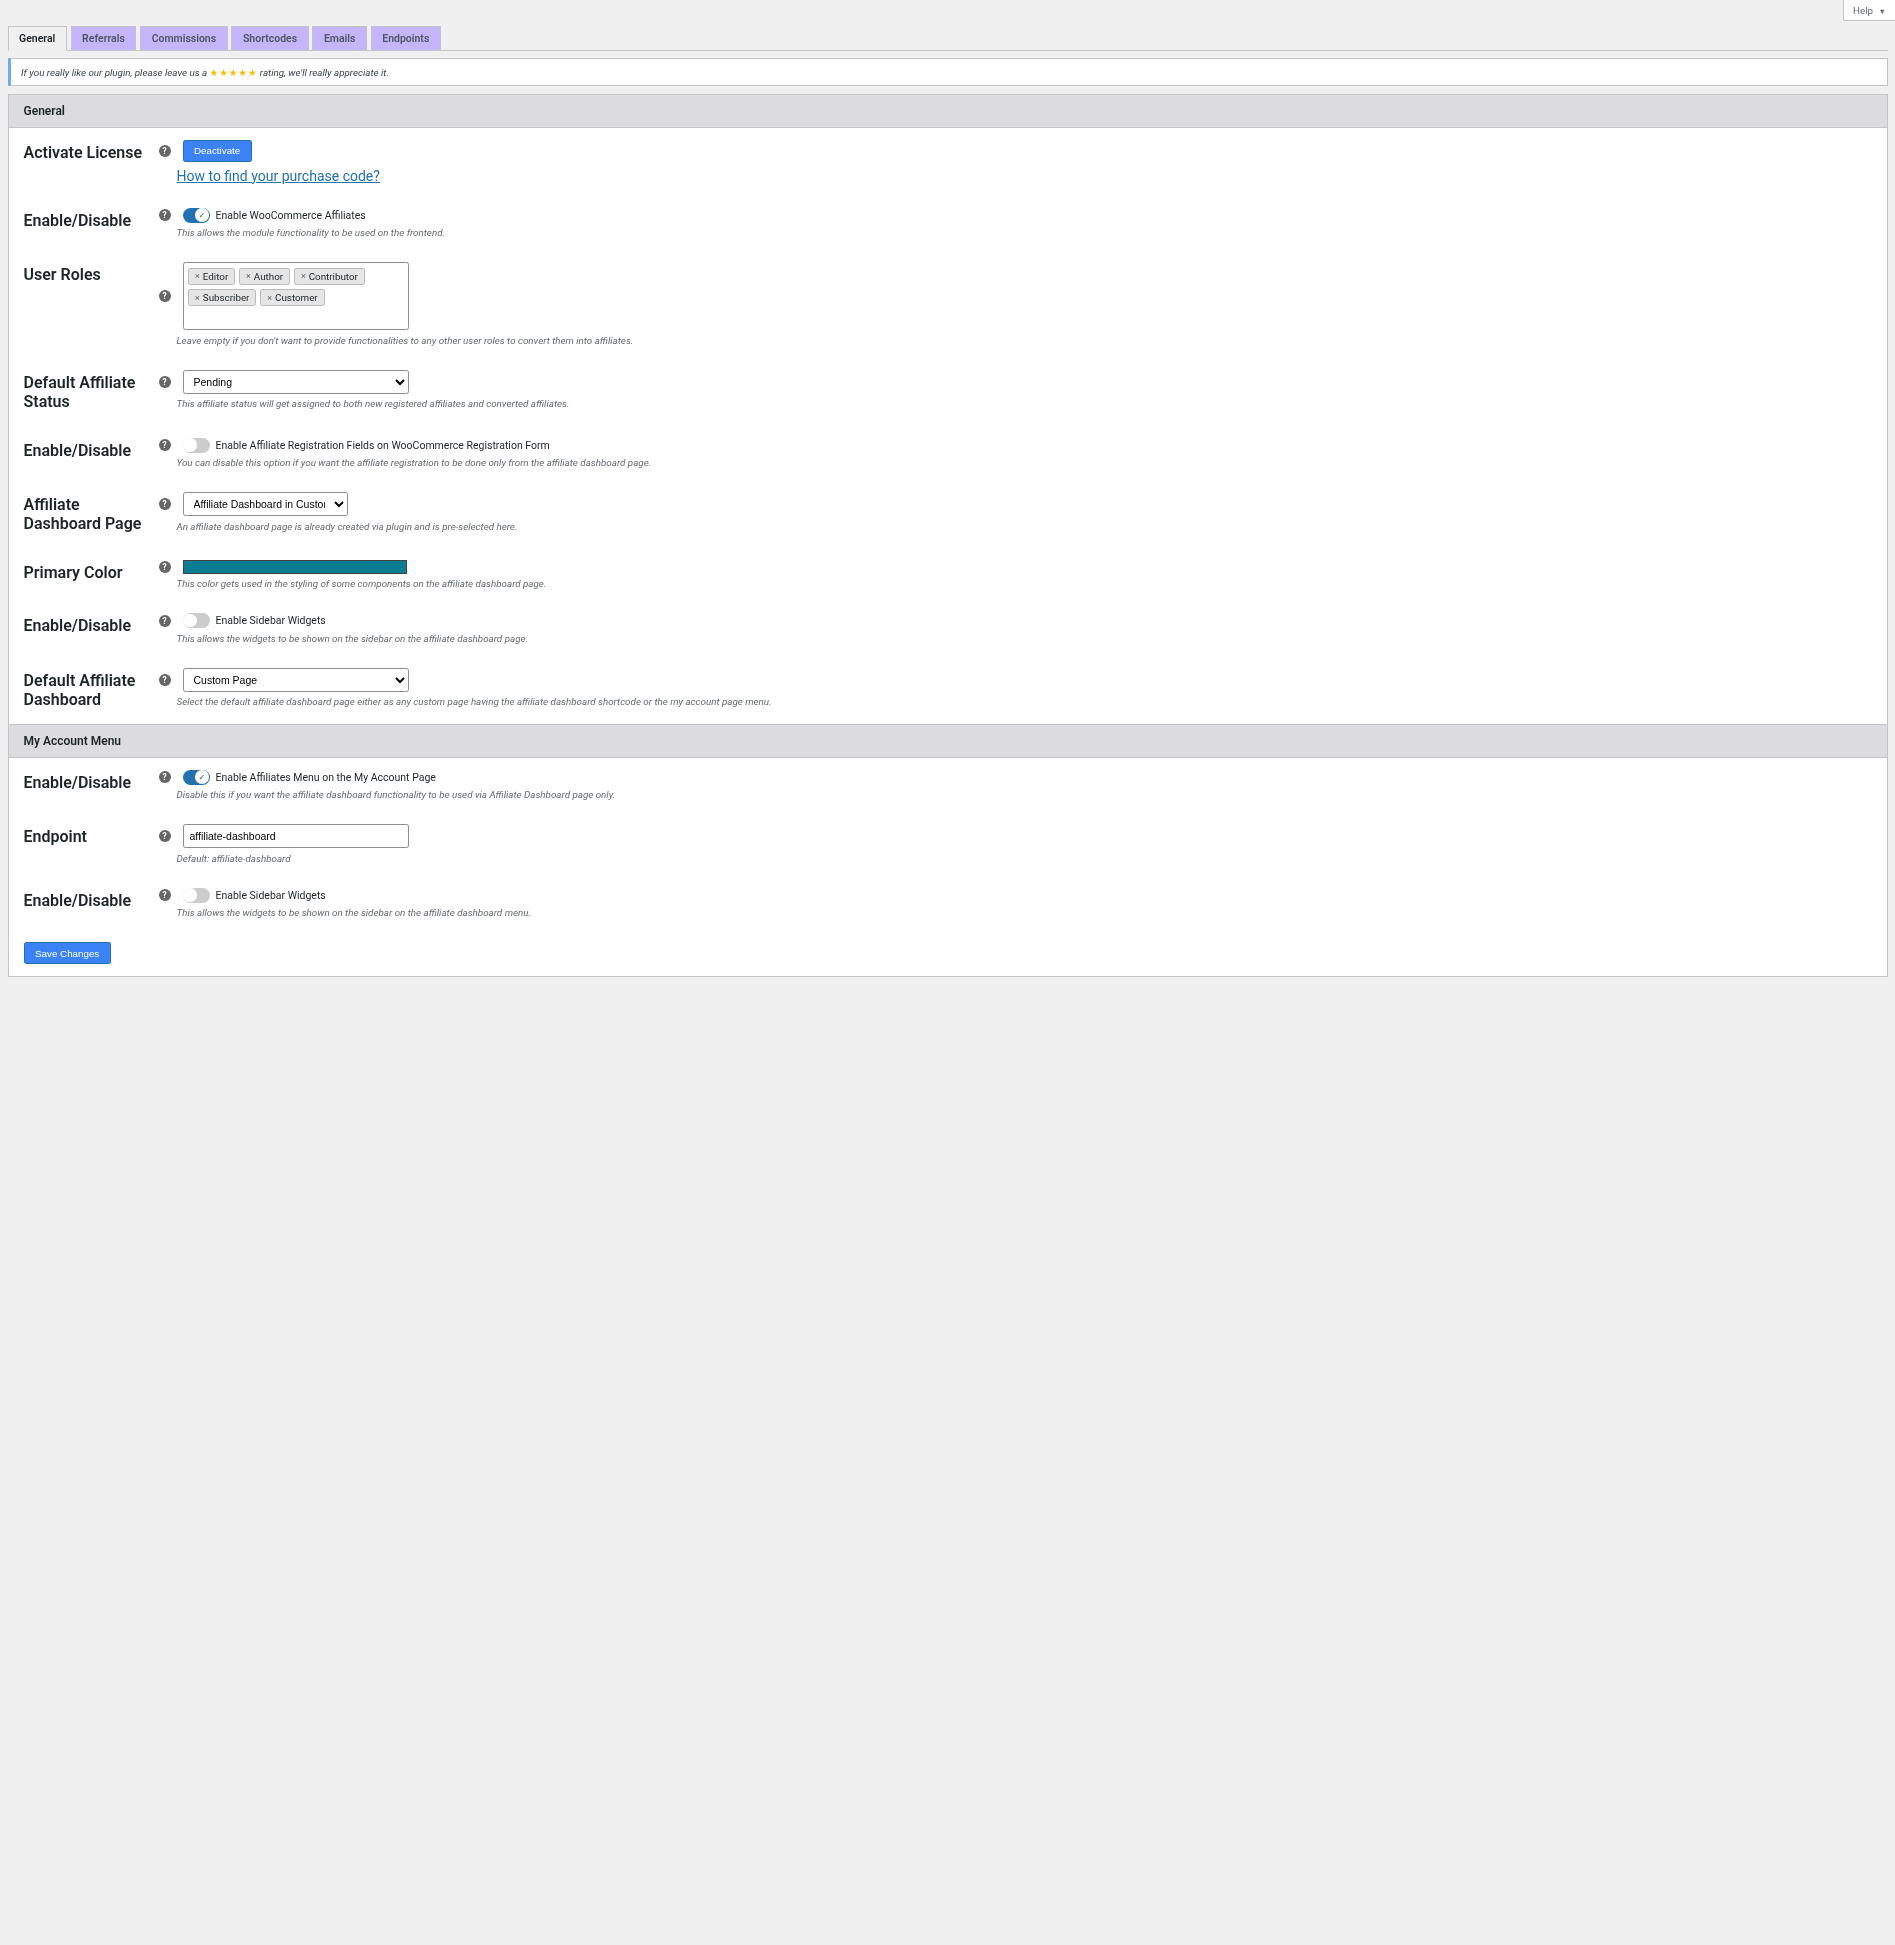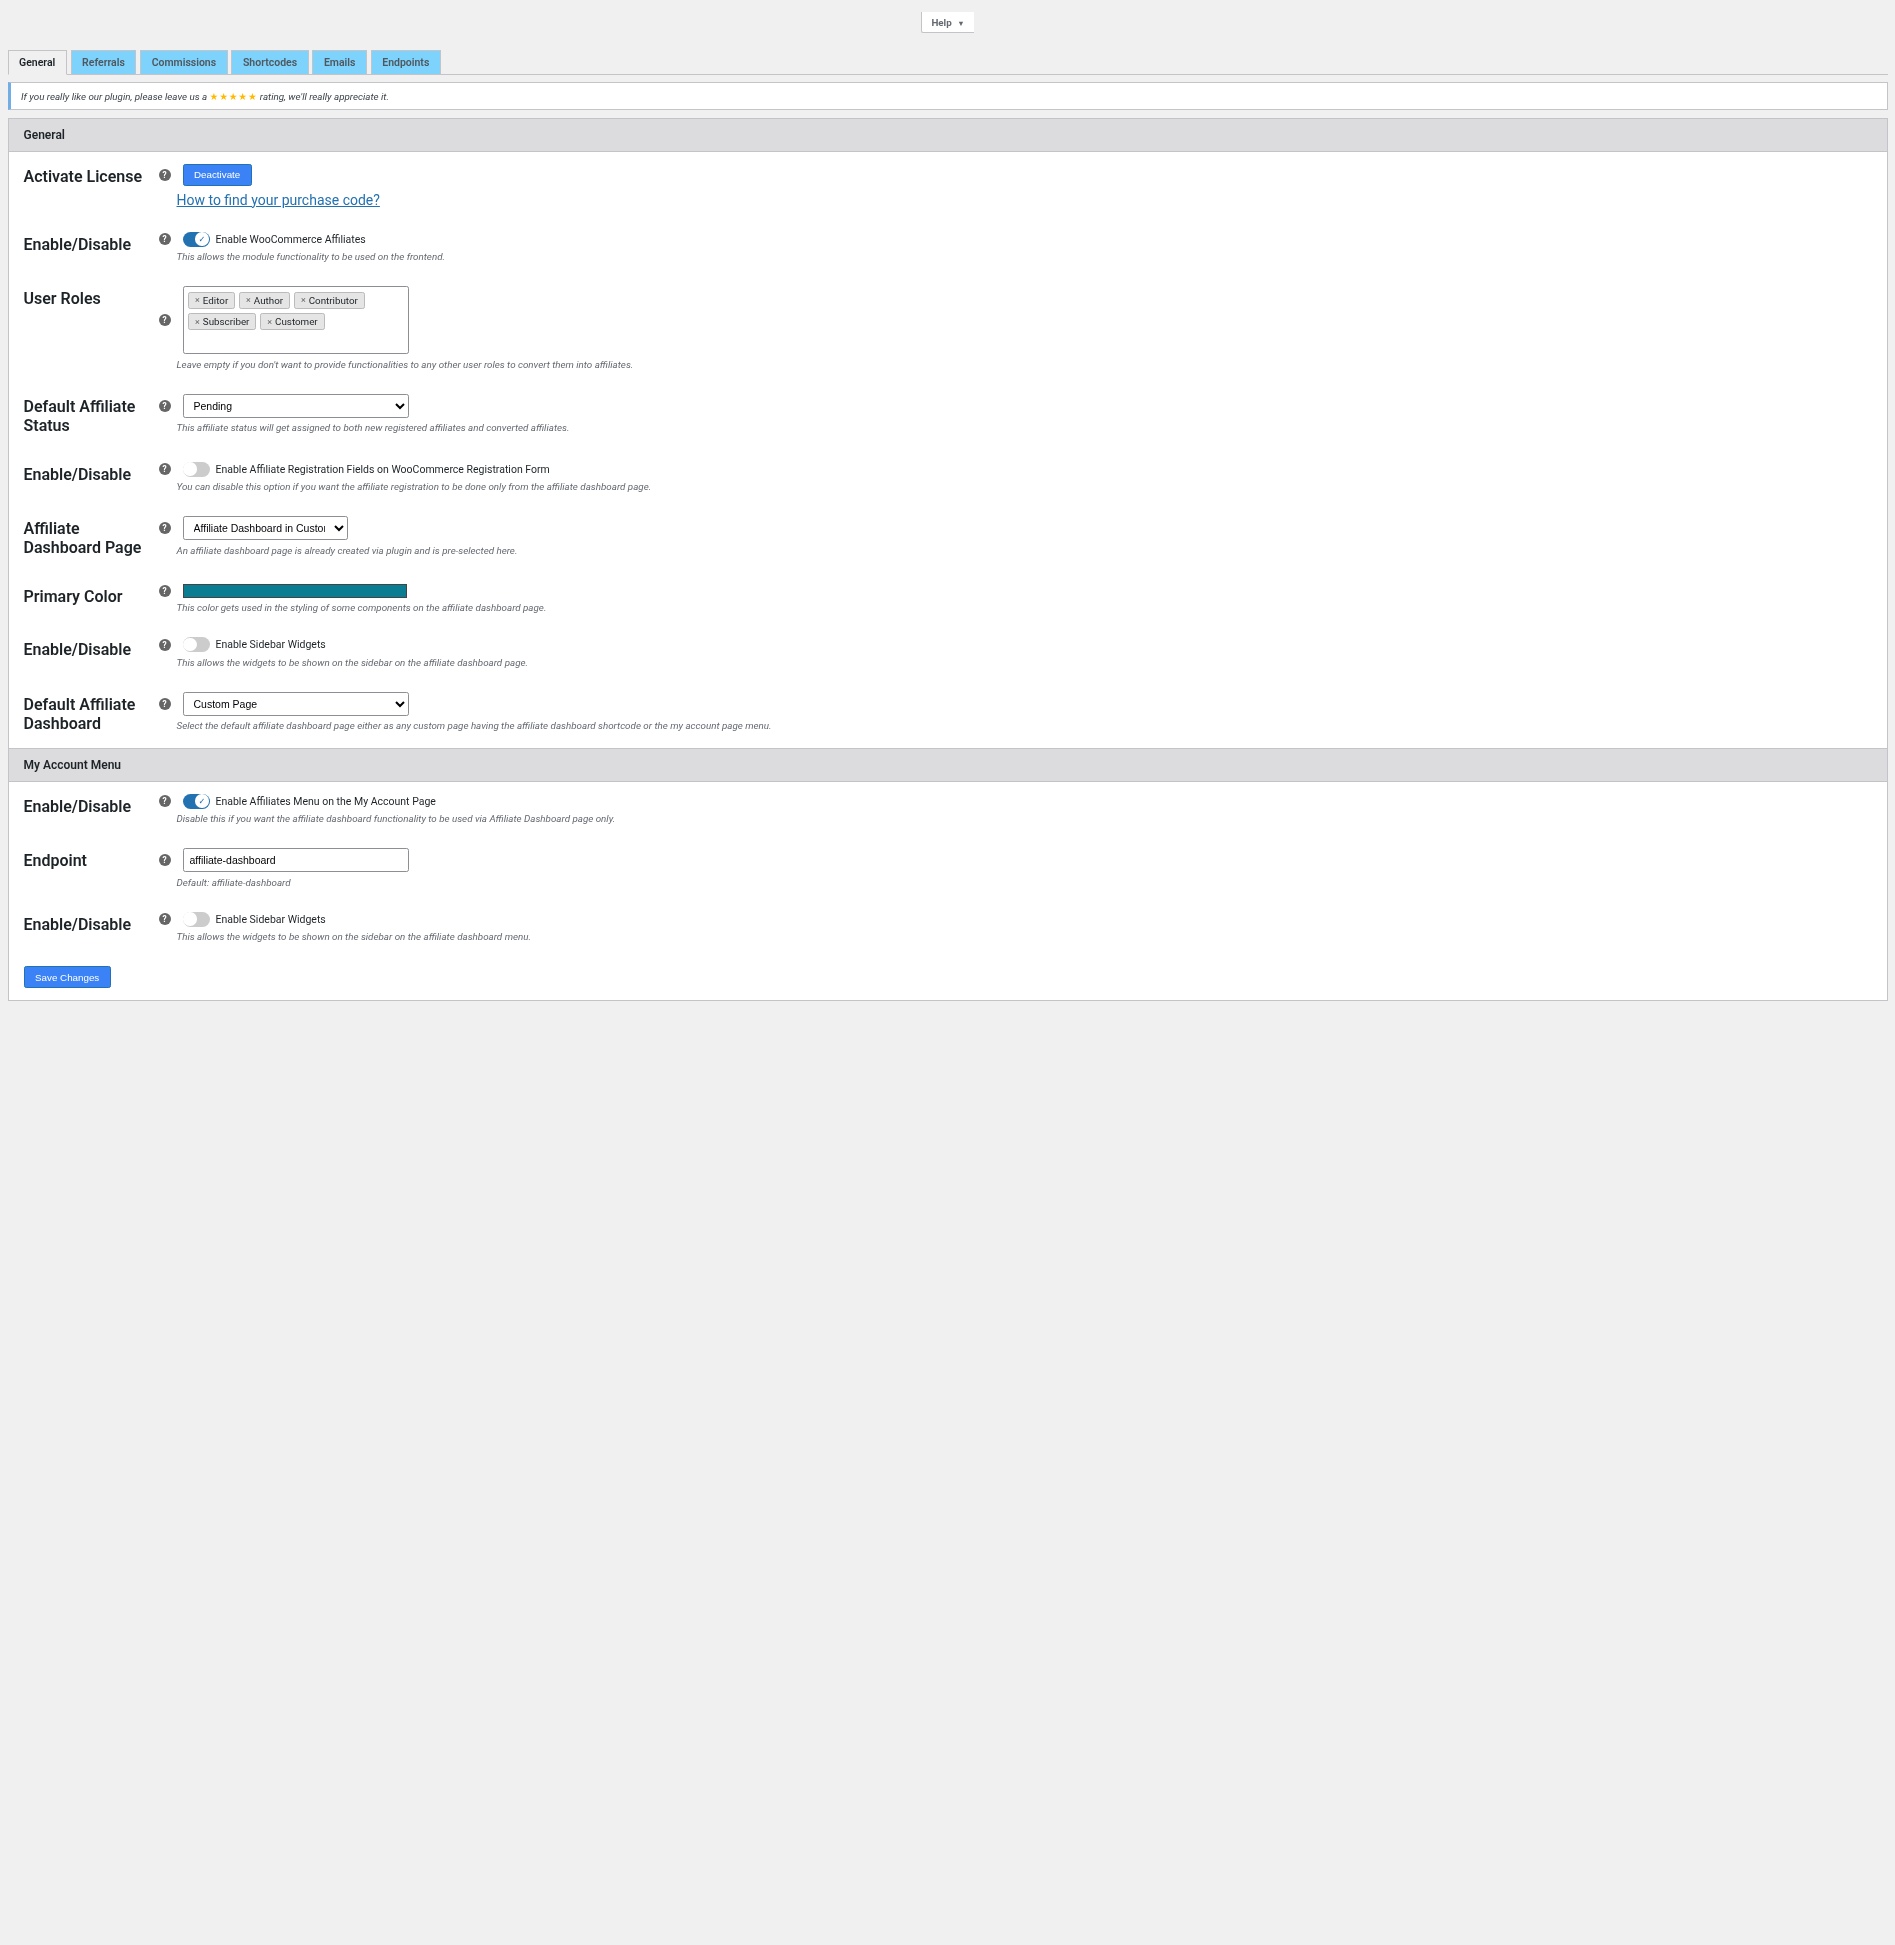--- a/index.html
+++ b/index.html
@@ -1,24 +1,24 @@
 <!DOCTYPE html>
 <html style="font-size:12px"><head>
 <meta charset="utf-8">
 <style>
   * { box-sizing: border-box; margin: 0; padding: 0; }
   body { font-family: -apple-system, BlinkMacSystemFont, "Segoe UI", Roboto, sans-serif; font-size: 9.8px; background: #f0f0f1; color: #1d2327; padding: 0; }
   .wrap { padding: 0 7.5px 15px 7.5px; }
 
-  .help-bar { text-align: center; padding: 12px; margin-bottom: 0; font-weight: bold; }
+  .help-bar { text-align: right; padding: 0; margin-bottom: 0; }
   .help-tab { display: inline-block; background: #fff; border: 0.8px solid #c3c4c7; border-top: none; border-right: none; padding: 4.5px 9px; font-size: 9.8px; color: #646970; cursor: pointer; border-bottom-left-radius: 2.3px; }
   .help-tab .tri { font-size: 7.5px; margin-left: 3px; }
 
   .nav-tabs { display: flex; gap: 3.8px; padding: 0 0 0 0; margin-top: 4.5px; }
-  .nav-tab { background: #7dd3fc; color: #50575e; padding: 5.3px 10.5px; border: 0.8px solid #c3c4c7; border-bottom: none; font-size: 10.5px; font-weight: 600; cursor: pointer; }
+  .nav-tab { background: #c4b5fd; color: #50575e; padding: 5.3px 10.5px; border: 0.8px solid #c3c4c7; border-bottom: none; font-size: 10.5px; font-weight: 600; cursor: pointer; }
   .nav-tab.active { background: #f0f0f1; color: #1d2327; border-bottom: 0.8px solid #f0f0f1; margin-bottom: -0.8px; }
   .nav-row-border { border-bottom: 0.8px solid #c3c4c7; margin-top: -0.8px; }
 
   .notice { background: #fff; border: 0.8px solid #c3c4c7; border-left: 3px solid #72aee6; padding: 7.5px 10.5px; margin: 7.5px 0; font-size: 9.8px; font-style: italic; color: #3c434a; }
   .stars { color: #ffb900; font-style: normal; letter-spacing: 0.8px; }
 
   .postbox { background: #fff; border: 0.8px solid #c3c4c7; margin-top: 4.5px; }
   .section-head { background: #dcdcde; padding: 9px 15px; font-size: 12px; font-weight: 600; color: #1d2327; border-bottom: 0.8px solid #c3c4c7; }
 
   .form-table { width: 100%; border-collapse: collapse; }

